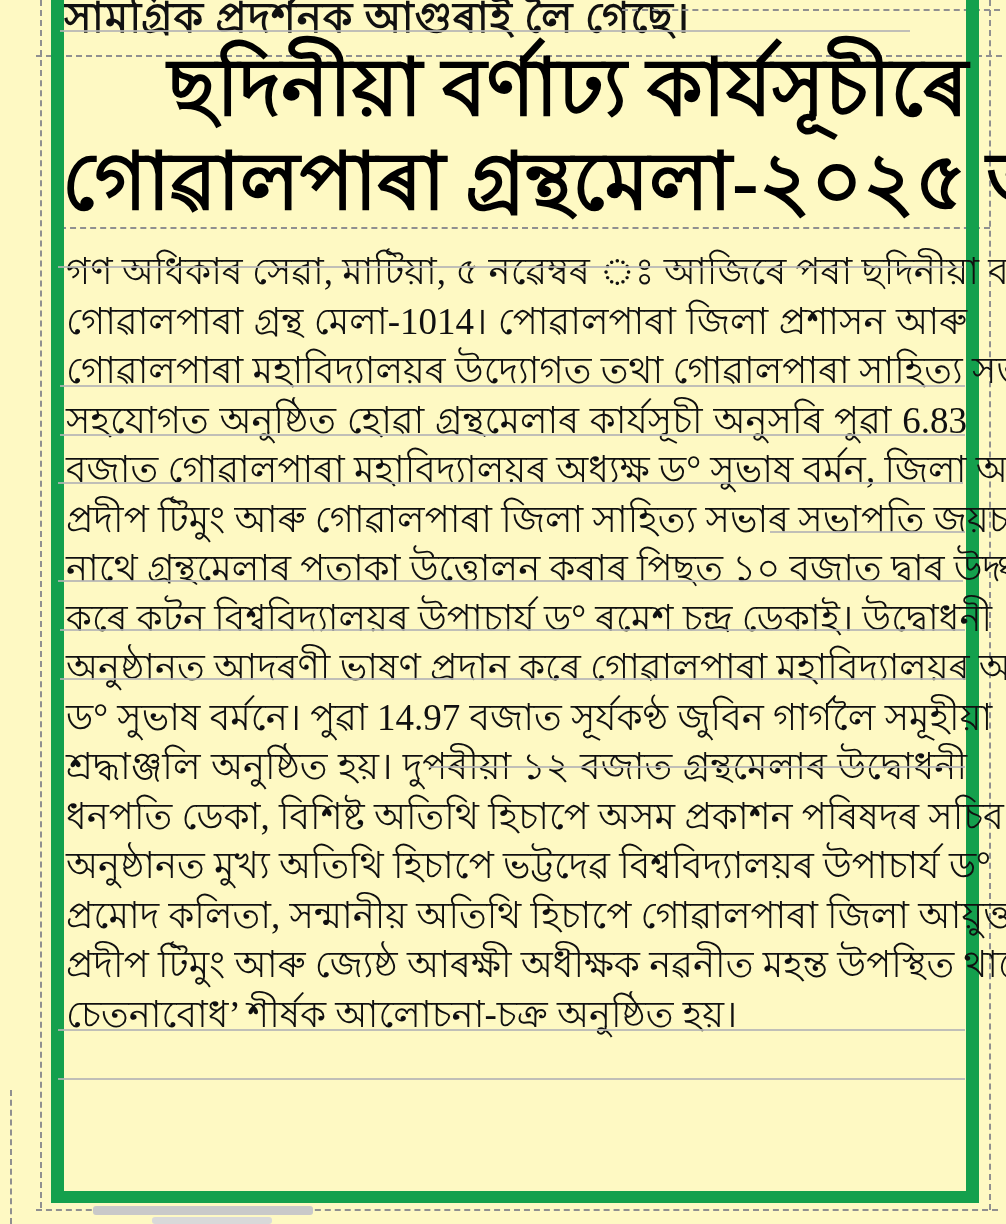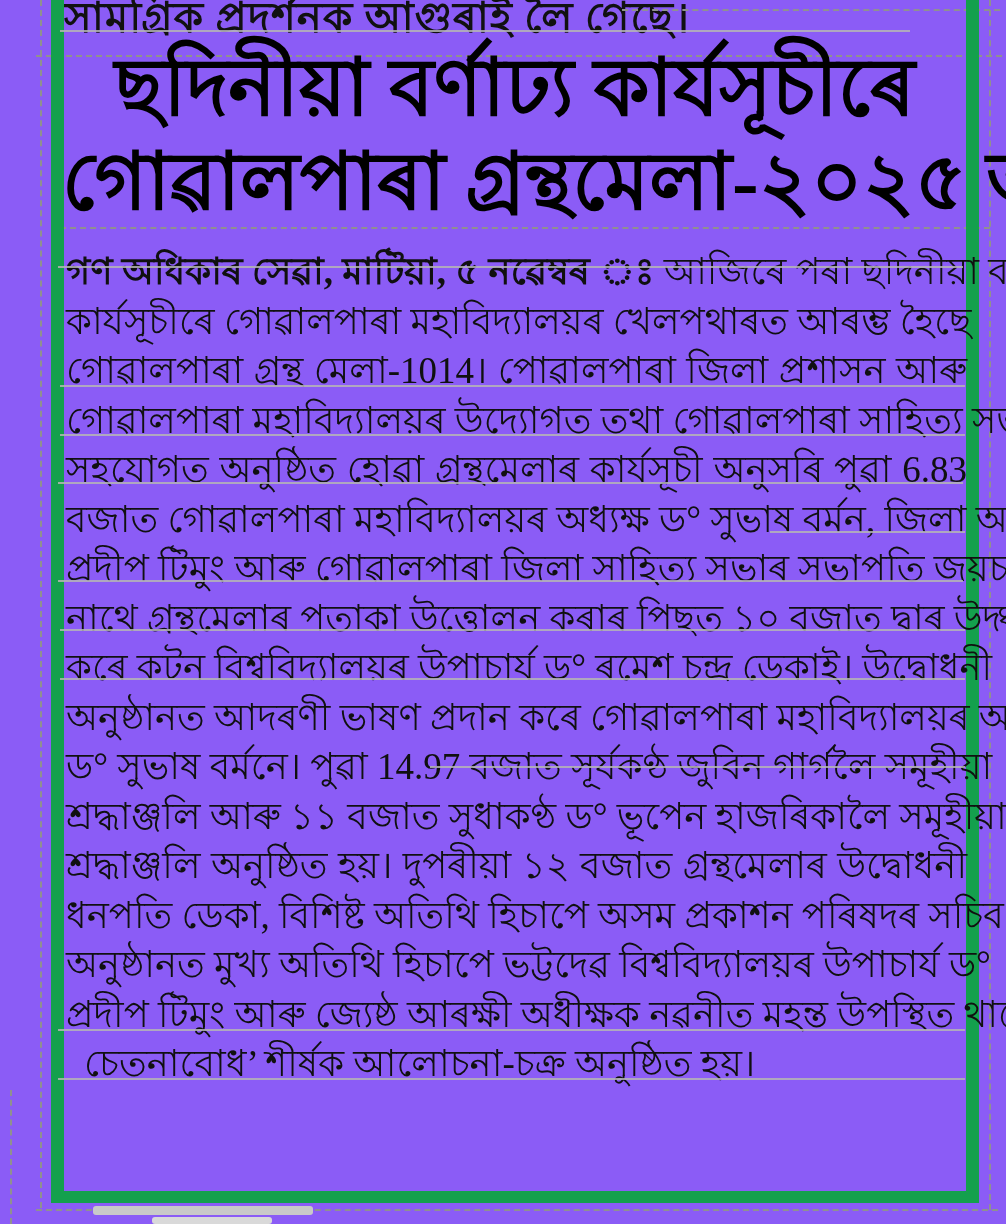--- a/index.html
+++ b/index.html
@@ -1,19 +1,19 @@
 <!DOCTYPE html>
 <html><head>
 <meta charset="utf-8">
 <style>
   html,body{margin:0;padding:0;background:#ffffff;}
   .page{
     position:relative;
     width:1006px;height:1224px;
-    background:#8b5cf6;
+    background:#fef9c3;
     overflow:hidden;
     font-family:"Liberation Serif", serif;
     color:#111;
   }
   
   .dash-h{position:absolute;border-top:2px dashed #909090;height:0;}
   .dash-v{position:absolute;border-left:2px dashed #909090;width:0;}
   .artifact{position:absolute;height:2px;background:#b5b5b5;opacity:.85;}
   .graybar{position:absolute;background:#c9c9c9;border-radius:3px;}
   
@@ -24,36 +24,36 @@
     position:absolute;left:64px;top:0;width:880px;height:50px;
     overflow:hidden;white-space:nowrap;
   }
   .top-strip span{
     display:inline-block;margin-top:-15px;
     font-size:42px;font-weight:bold;letter-spacing:1px;
   }
   
   .headline{
     position:absolute;left:62px;top:40px;width:906px;
-    text-align:center;font-weight:bold;color:#000;
+    text-align:right;font-weight:bold;color:#000;
   }
   .headline .h1{font-size:80px;line-height:96px;white-space:nowrap;}
   .headline .h2{font-size:80px;line-height:92px;white-space:nowrap;}
   
   .body-text{
     position:absolute;left:66px;top:247px;width:901px;
     font-size:37px;color:#101010;
   }
   .body-line{
     height:49.5px;line-height:49.5px;
     text-align:justify;text-align-last:justify;
     overflow:visible;white-space:nowrap;
   }
-  .body-line.last{text-align-last:left;margin-left:18px;}
-  .dateline{font-weight:bold;margin-top:44px;}
+  .body-line.last{text-align-last:left;}
+  .dateline{font-weight:normal;margin-top:44px;}
 </style>
 </head>
 <body>
 
 <div class="page">
 
   <div class="top-strip">
     <span>সামগ্ৰিক প্ৰদৰ্শনক আগুৰাই লৈ গেছে।</span>
   </div>
 
@@ -69,34 +69,33 @@
   <div class="green-v" style="left: 966px; background: rgb(20, 160, 77);"></div>
   <div class="green-b" style="left: 51px; top: 1191px; width: 928px; background: rgb(20, 160, 77);"></div>
 
   <div class="headline">
     <div class="h1">ছদিনীয়া বৰ্ণাঢ্য কাৰ্যসূচীৰে</div>
     <div class="h2">গোৱালপাৰা গ্ৰন্থমেলা-২০২৫ আৰম্ভ</div>
   </div>
 
   <div class="body-text" id="body-text">
       <div class="body-line"><span class="dateline">গণ অধিকাৰ সেৱা, মাটিয়া, ৫ নৱেম্বৰ ঃ</span> আজিৰে পৰা ছদিনীয়া বৰ্ণাঢ্য</div>
-      <div class="body-line">কাৰ্যসূচীৰে গোৱালপাৰা মহাবিদ্যালয়ৰ খেলপথাৰত আৰম্ভ হৈছে</div>
       <div class="body-line">গোৱালপাৰা গ্ৰন্থ মেলা-1014। পোৱালপাৰা জিলা প্ৰশাসন আৰু</div>
       <div class="body-line">গোৱালপাৰা মহাবিদ্যালয়ৰ উদ্যোগত তথা গোৱালপাৰা সাহিত্য সভাৰ</div>
       <div class="body-line">সহযোগত অনুষ্ঠিত হোৱা গ্ৰন্থমেলাৰ কাৰ্যসূচী অনুসৰি পুৱা 6.83</div>
       <div class="body-line">বজাত গোৱালপাৰা মহাবিদ্যালয়ৰ অধ্যক্ষ ড° সুভাষ বৰ্মন, জিলা আয়ুক্ত</div>
       <div class="body-line">প্ৰদীপ টিমুং আৰু গোৱালপাৰা জিলা সাহিত্য সভাৰ সভাপতি জয়চন্দ্ৰ</div>
       <div class="body-line">নাথে গ্ৰন্থমেলাৰ পতাকা উত্তোলন কৰাৰ পিছত ১০ বজাত দ্বাৰ উদ্ঘাটন</div>
       <div class="body-line">কৰে কটন বিশ্ববিদ্যালয়ৰ উপাচাৰ্য ড° ৰমেশ চন্দ্ৰ ডেকাই। উদ্বোধনী</div>
       <div class="body-line">অনুষ্ঠানত আদৰণী ভাষণ প্ৰদান কৰে গোৱালপাৰা মহাবিদ্যালয়ৰ অধ্যক্ষ</div>
       <div class="body-line">ড° সুভাষ বৰ্মনে। পুৱা 14.97 বজাত সূৰ্যকণ্ঠ জুবিন গাৰ্গলৈ সমূহীয়া</div>
-      <div class="body-line">শ্ৰদ্ধাঞ্জলি আৰু ১১ বজাত সুধাকণ্ঠ ড° ভূপেন হাজৰিকালৈ সমূহীয়া</div>
       <div class="body-line">শ্ৰদ্ধাঞ্জলি অনুষ্ঠিত হয়। দুপৰীয়া ১২ বজাত গ্ৰন্থমেলাৰ উদ্বোধনী</div>
       <div class="body-line">ধনপতি ডেকা, বিশিষ্ট অতিথি হিচাপে অসম প্ৰকাশন পৰিষদৰ সচিব</div>
       <div class="body-line">অনুষ্ঠানত মুখ্য অতিথি হিচাপে ভট্টদেৱ বিশ্ববিদ্যালয়ৰ উপাচাৰ্য ড°</div>
+      <div class="body-line">প্ৰমোদ কলিতা, সন্মানীয় অতিথি হিচাপে গোৱালপাৰা জিলা আয়ুক্ত</div>
       <div class="body-line">প্ৰদীপ টিমুং আৰু জ্যেষ্ঠ আৰক্ষী অধীক্ষক নৱনীত মহন্ত উপস্থিত থাকে।</div>
       <div class="body-line last">চেতনাবোধ’ শীৰ্ষক আলোচনা-চক্ৰ অনুষ্ঠিত হয়।</div>
     </div>
 
   <div class="artifact" style="top:30px;left:60px;width:850px;"></div>
   <div class="artifact" style="top:266px;left:58px;width:905px;"></div>
   <div class="artifact" style="top:385px;left:60px;width:905px;"></div>
   <div class="artifact" style="top:434px;left:60px;width:905px;"></div>
   <div class="artifact" style="top:482px;left:58px;width:905px;"></div>
   <div class="artifact" style="top:531px;left:770px;width:195px;"></div>

